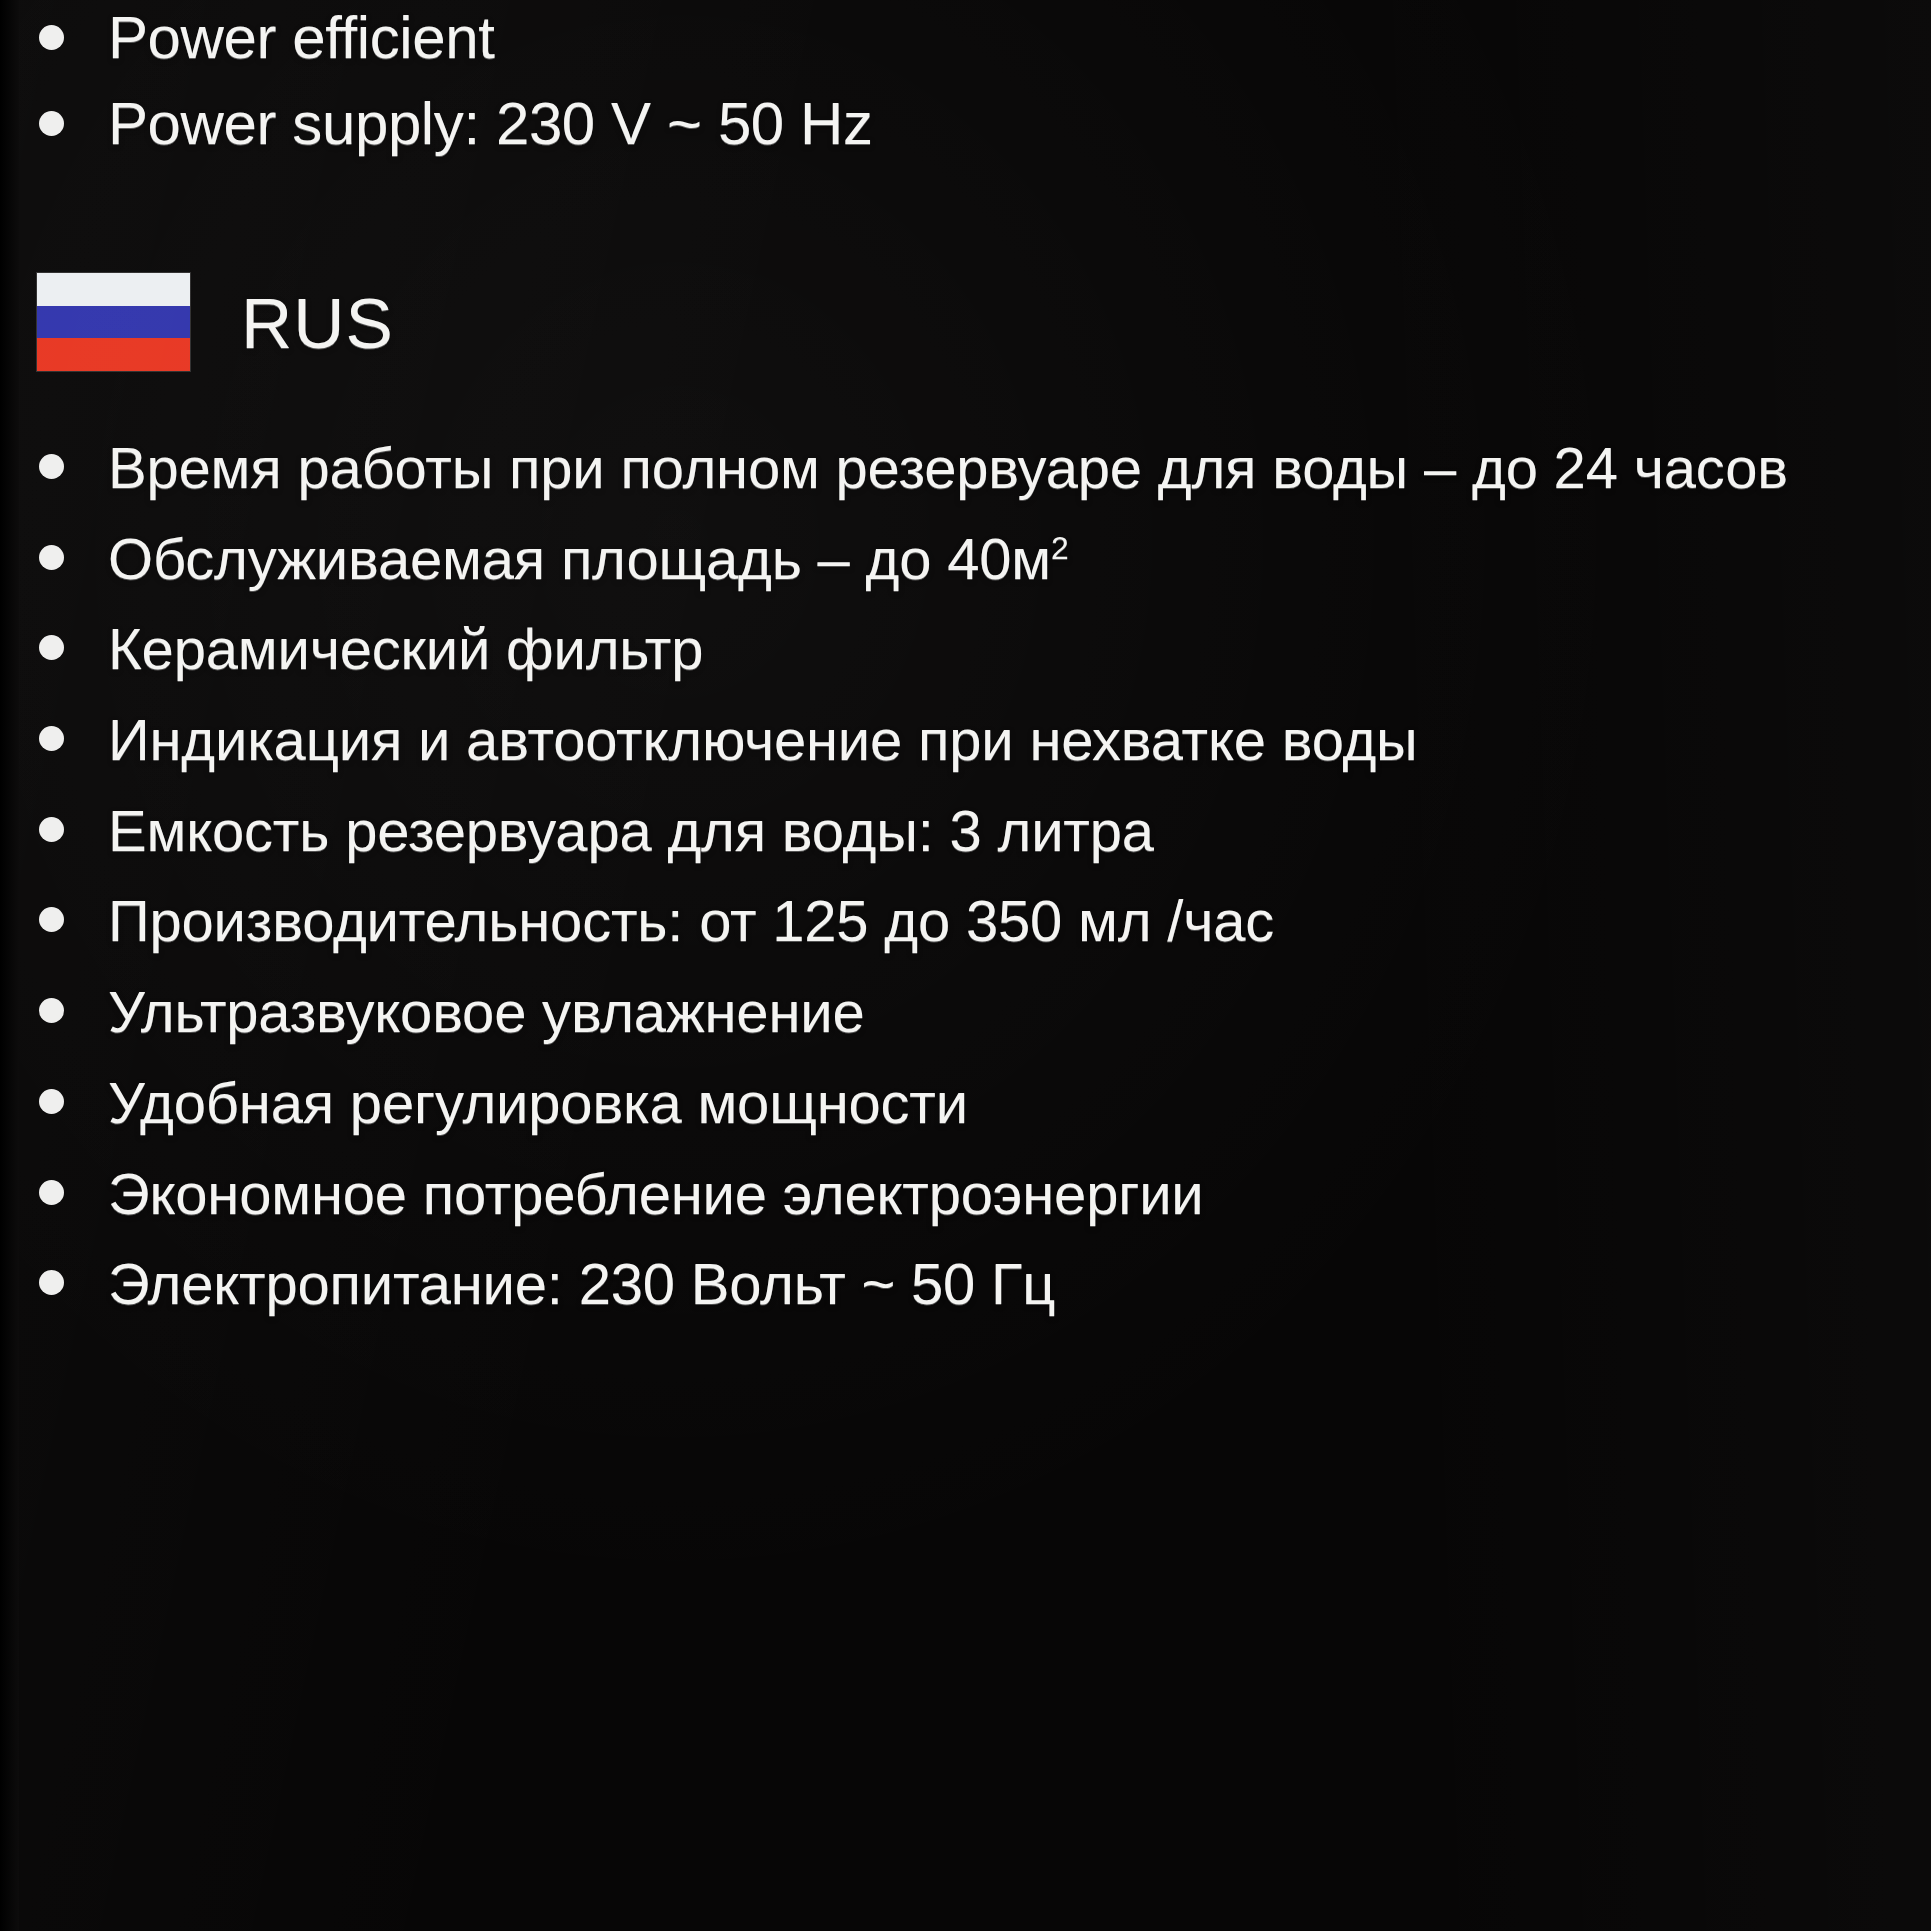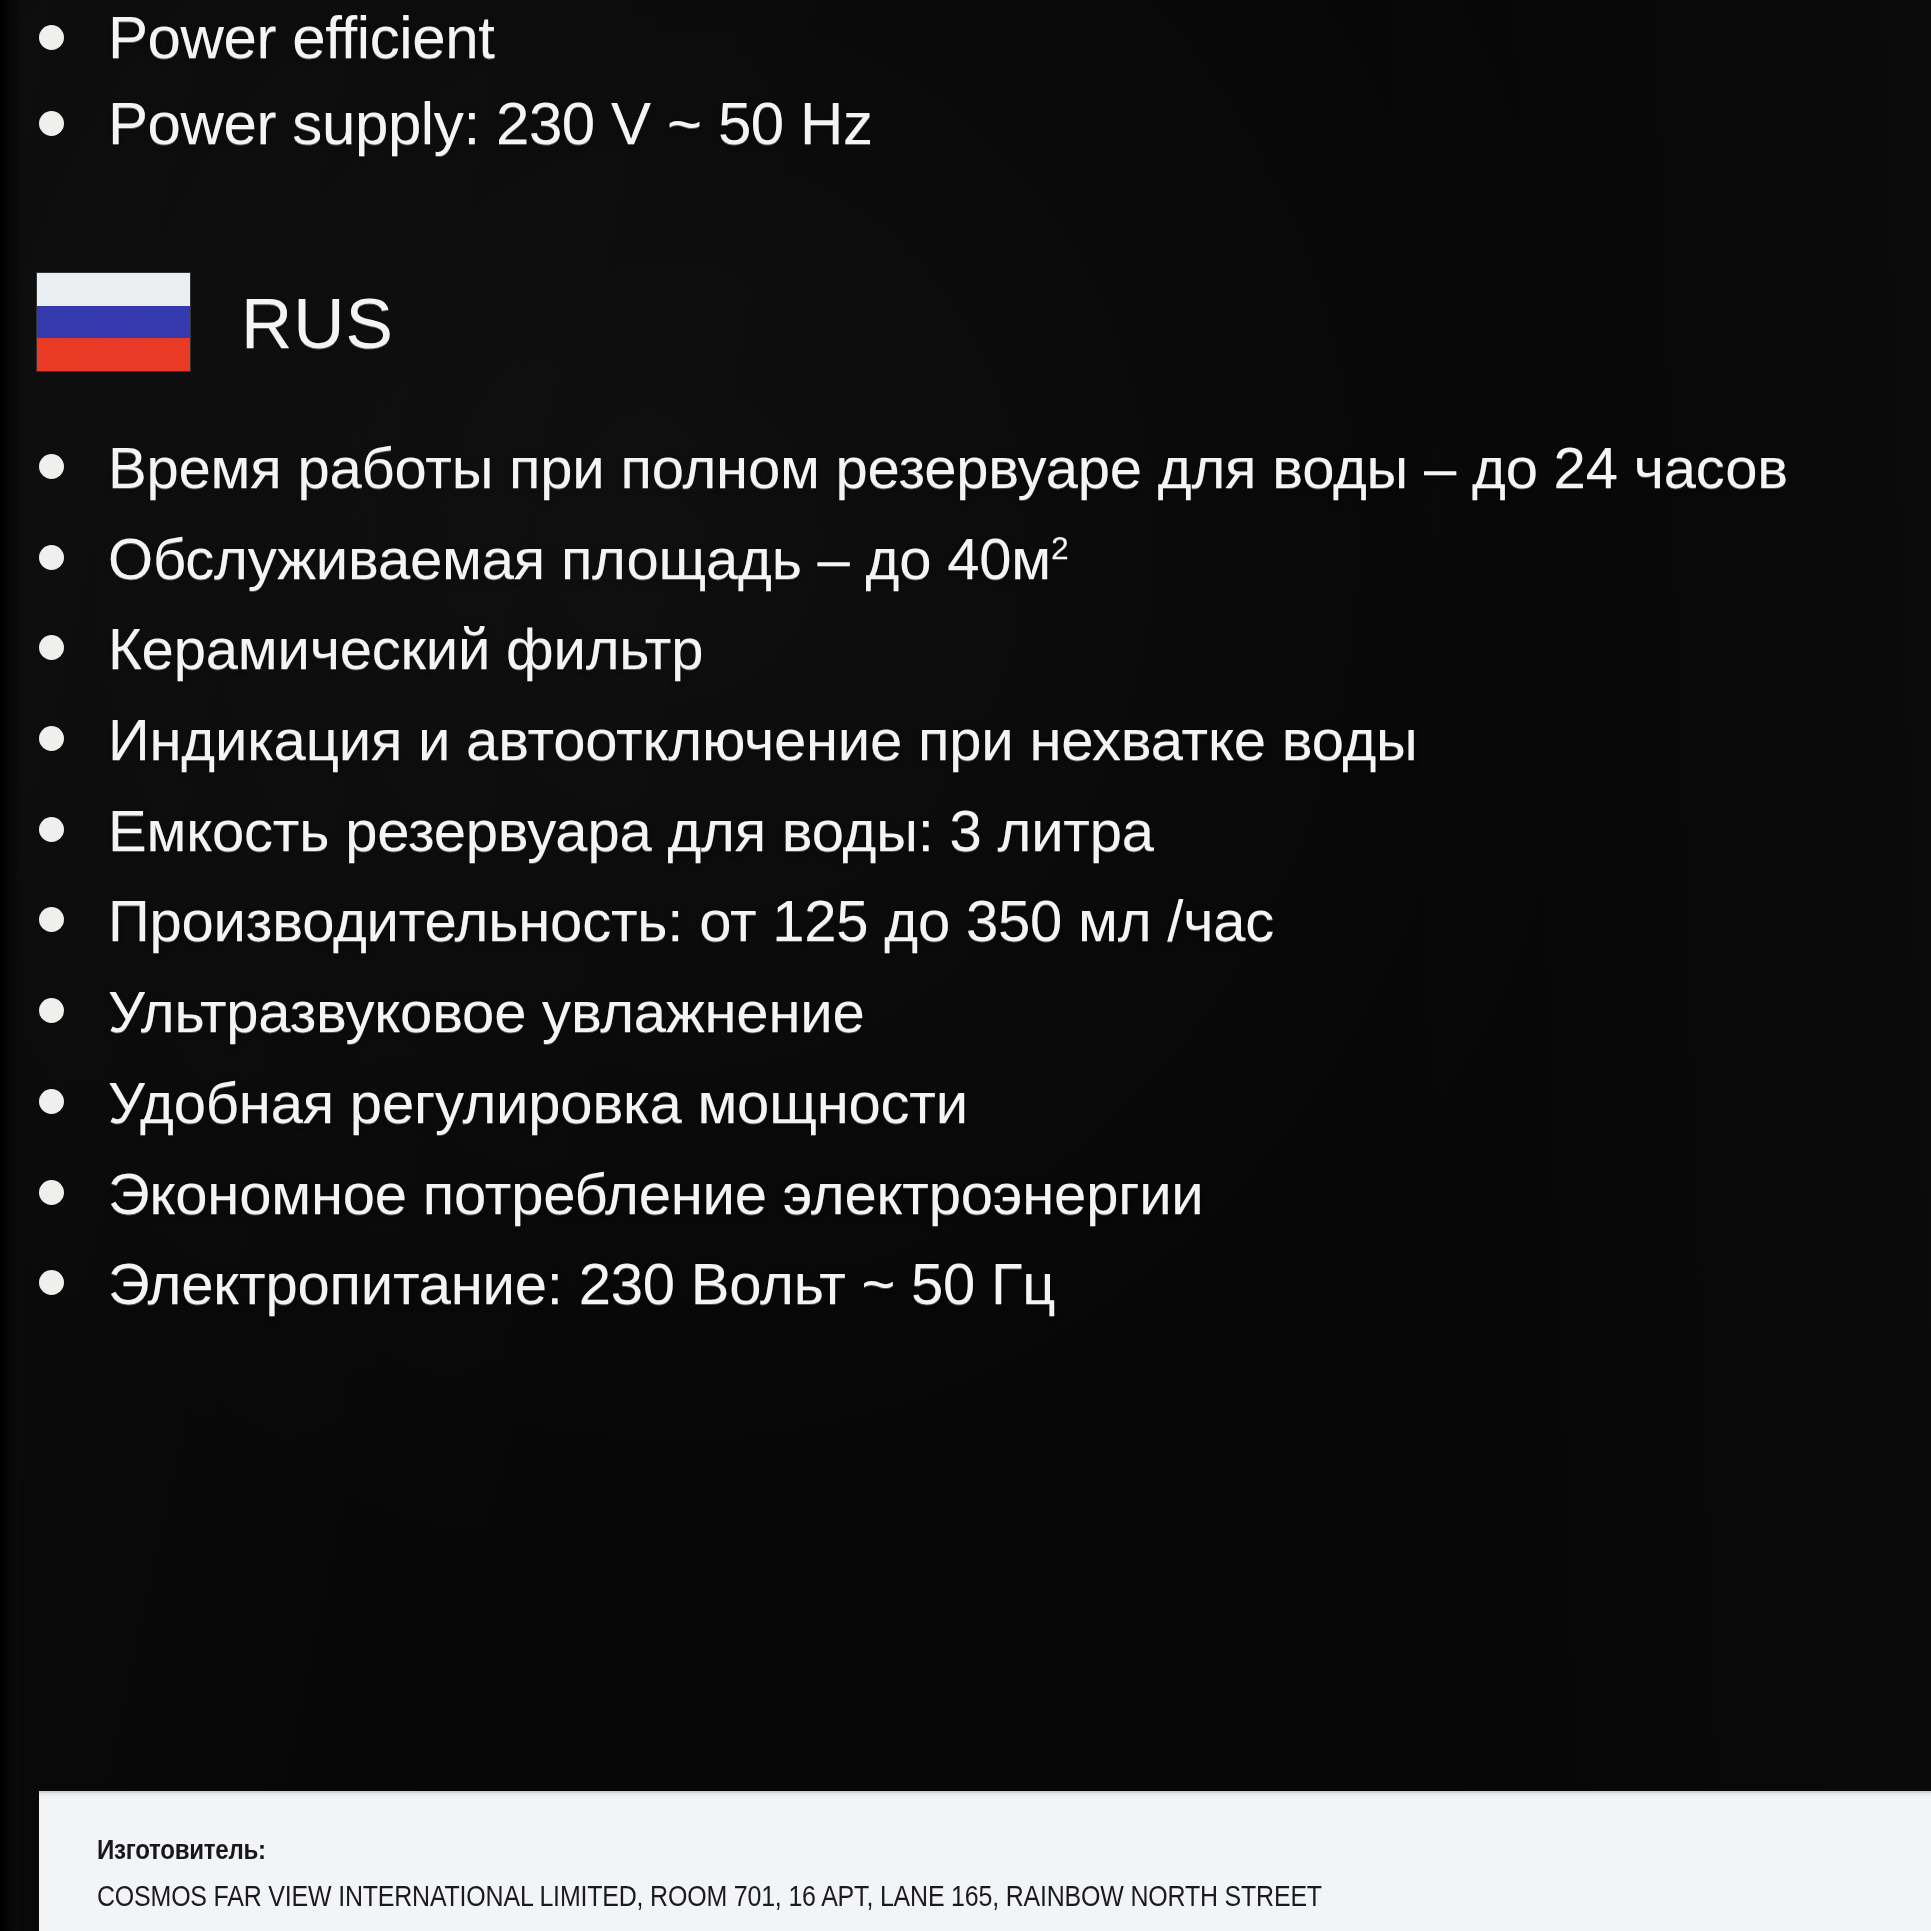--- a/index.html
+++ b/index.html
@@ -250,22 +250,15 @@
       <span class="rus-text">Экономное потребление электроэнергии</span>
     </div>
 
     <div class="rus-row">
       <span class="rus-dot"></span>
       <span class="rus-text">Электропитание: 230 Вольт ~ 50 Гц</span>
     </div>
 
   </div>
 
-  <div class="label-panel">
-    <div class="panel-top-shade"></div>
-    <div class="label-inner">
-      <div class="mfr-title">Изготовитель:</div>
-      <div class="mfr-addr">COSMOS FAR VIEW INTERNATIONAL LIMITED, ROOM 701, 16 APT, LANE 165, RAINBOW NORTH STREET</div>
-    </div>
-  </div>
 
 </div>
 
 
 </body></html>

